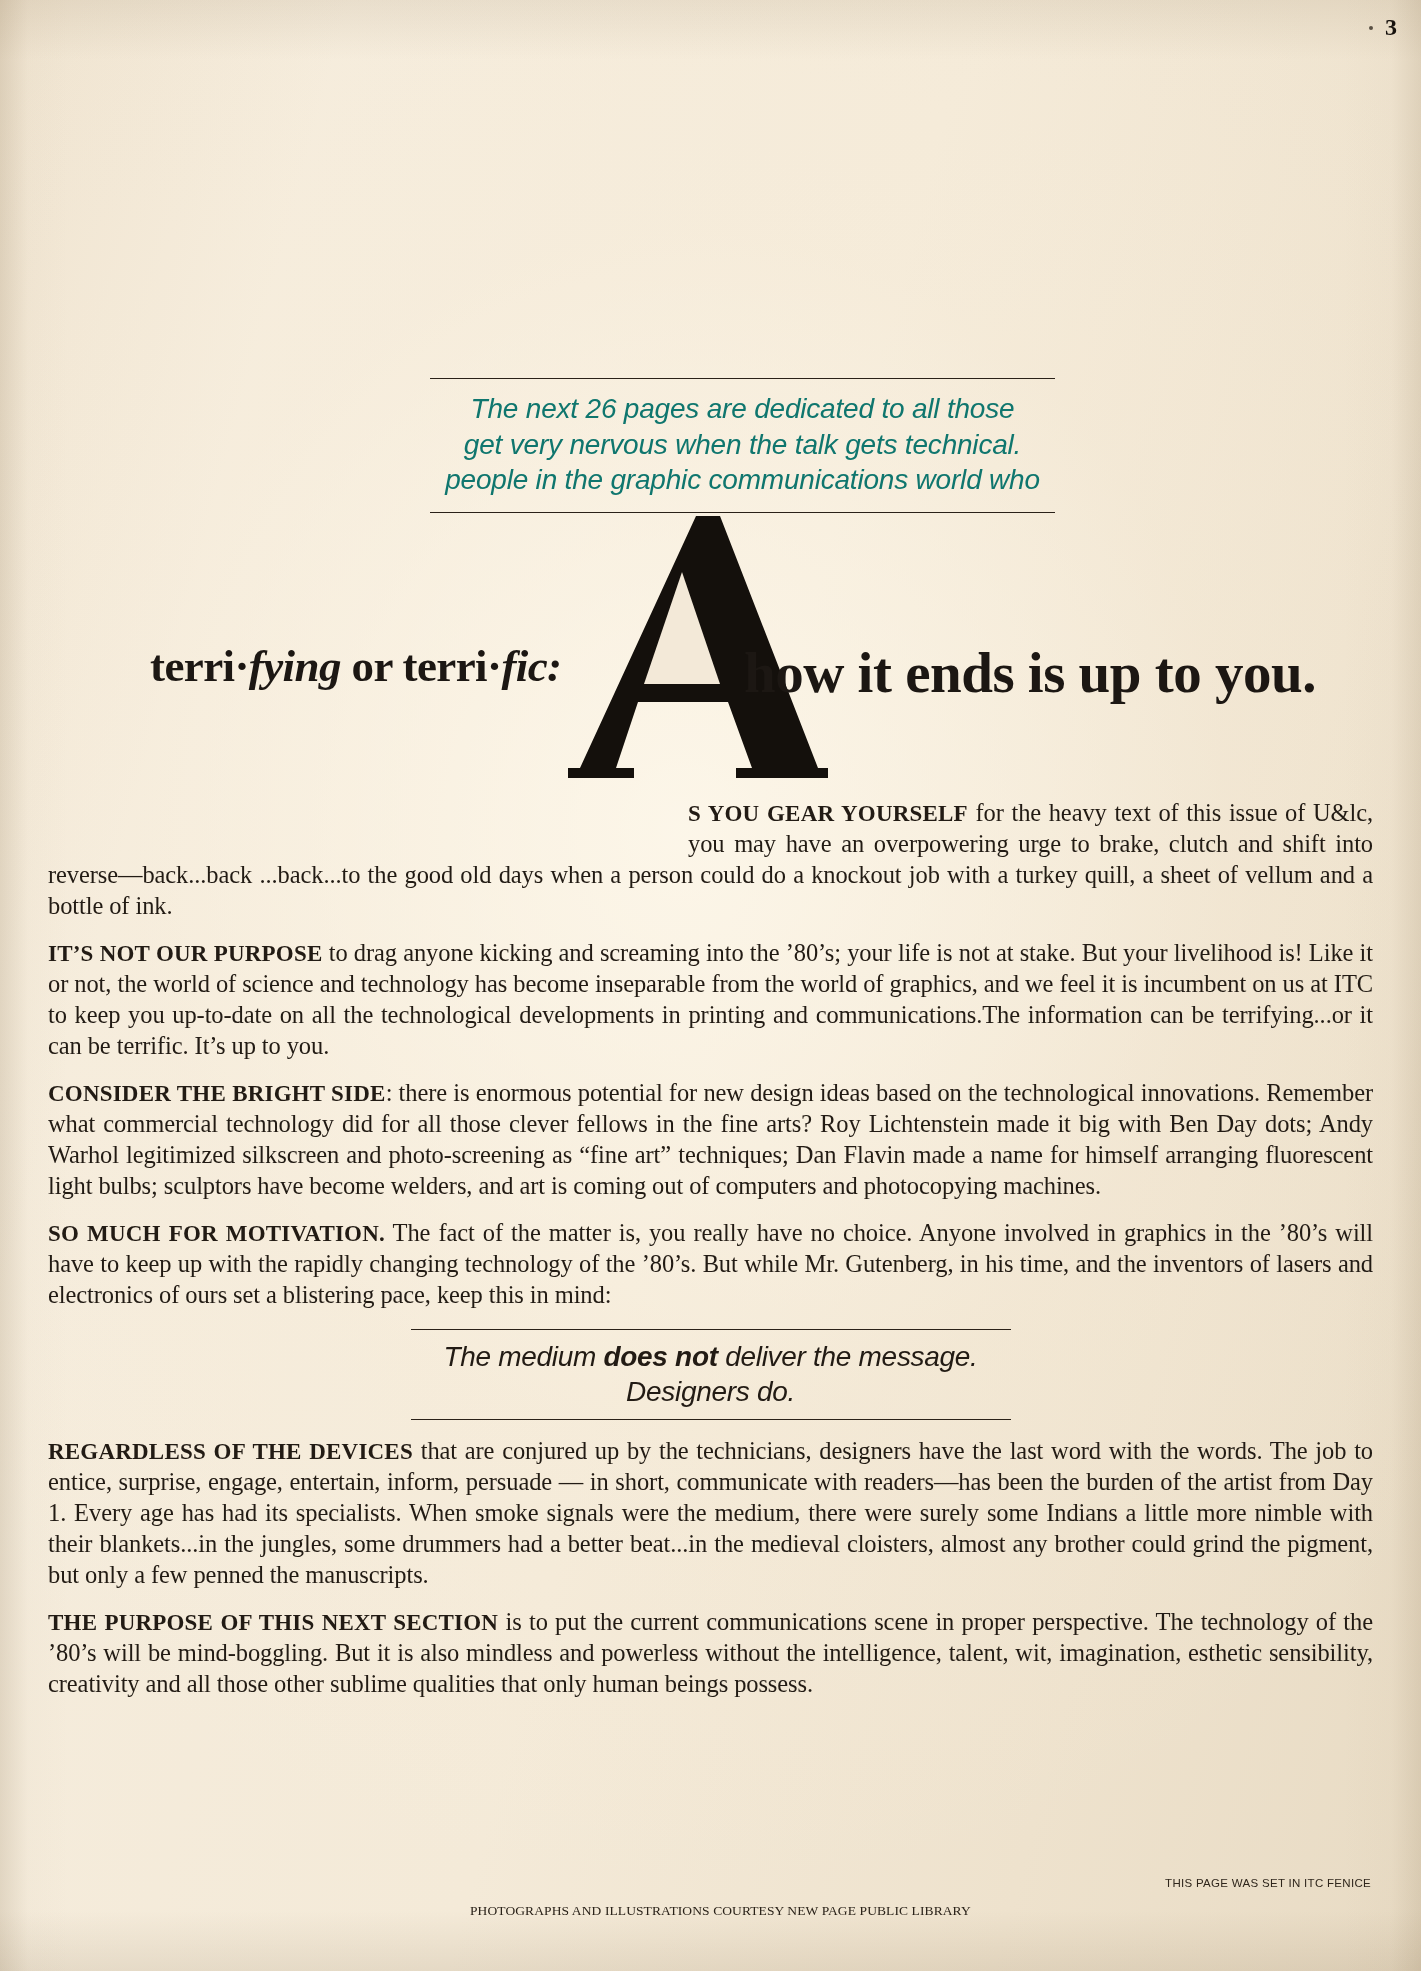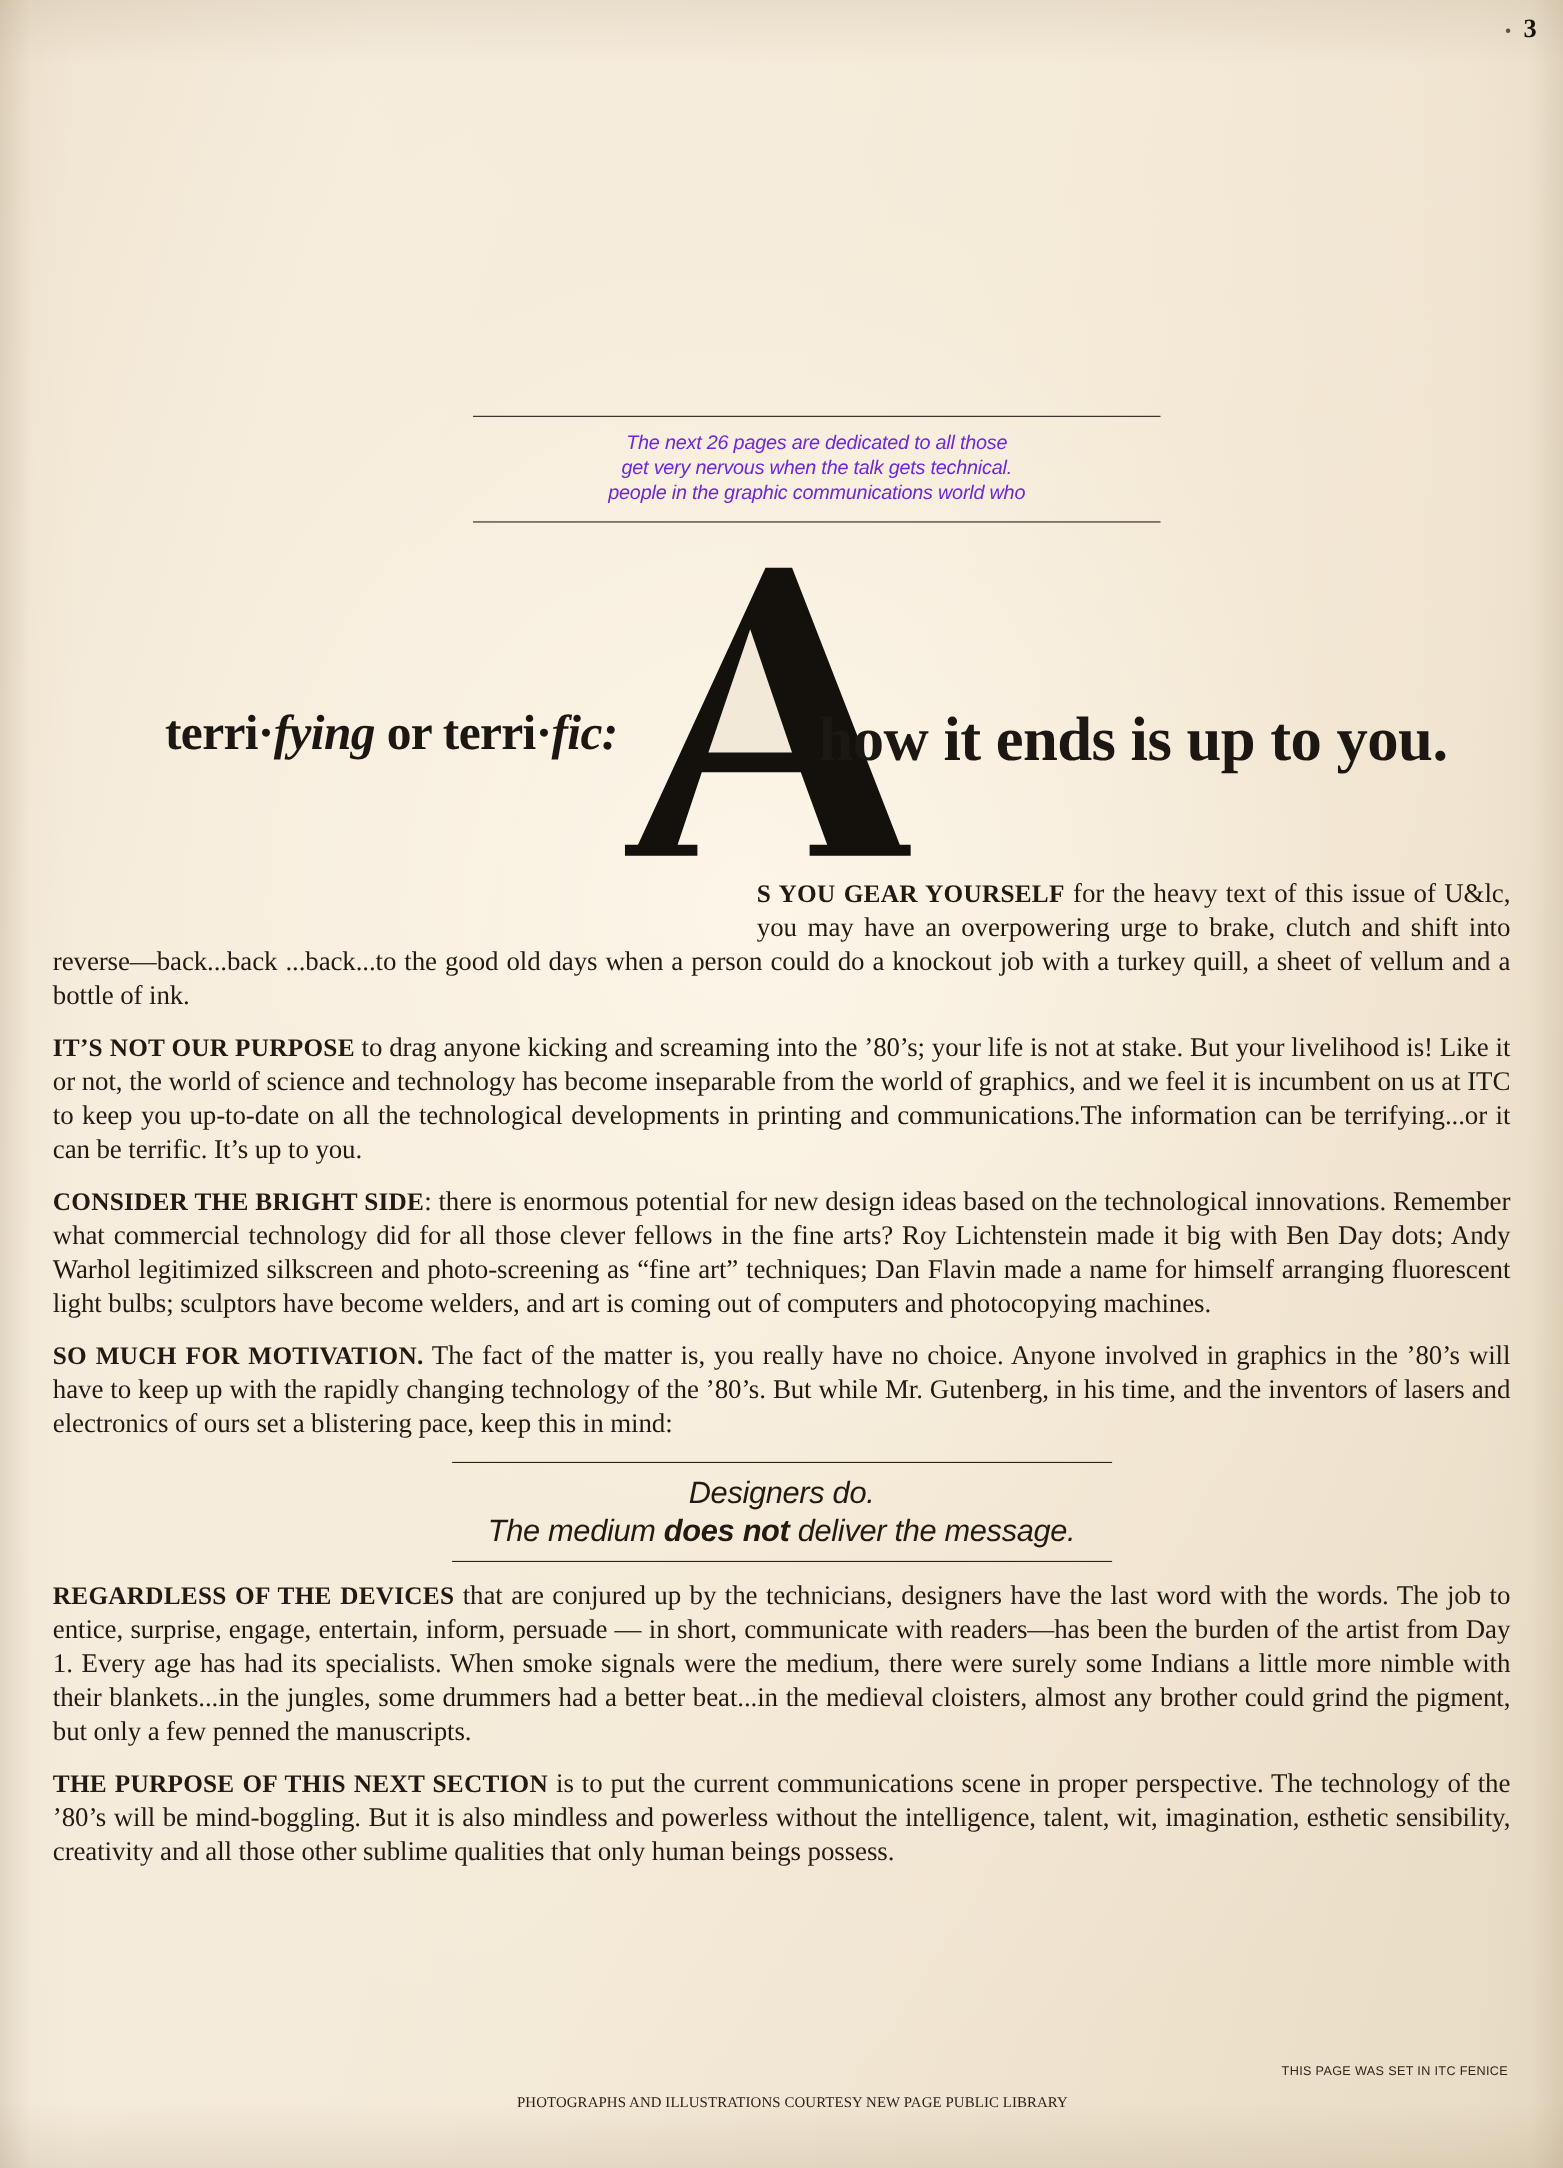--- a/index.html
+++ b/index.html
@@ -67,25 +67,25 @@
     top: 378px;
     width: 625px;
     text-align: center;
     border-top: 1.5px solid #2a2118;
     border-bottom: 1.5px solid #2a2118;
     padding: 12px 0 14px 0;
   }
   .deck p {
     margin: 0;
     font-style: italic;
-    font-size: 18px;
+    font-size: 28px;
     line-height: 1.27;
     font-family: "Liberation Sans", sans-serif;
     letter-spacing: -0.2px;
-    color: #6d28d9;
+    color: #0f766e;
   }
 
   
   .headline-row {
     position: absolute;
     left: 0;
     right: 0;
     top: 640px;
     height: 100px;
   }
@@ -226,22 +226,22 @@
 
     <p class="lead"><span class="lead-spacer"></span><span class="sc">S YOU GEAR YOURSELF</span><span> for the heavy text of this issue of U&amp;lc, you may have an overpowering urge to brake, clutch and shift into reverse—back...back ...back...to the good old days when a person could do a knockout job with a turkey quill, a sheet of vellum and a bottle of ink.</span></p>
 
     <p><span class="sc">IT’S NOT OUR PURPOSE</span><span> to drag anyone kicking and screaming into the ’80’s; your life is not at stake. But your livelihood is! Like it or not, the world of science and technology has become inseparable from the world of graphics, and we feel it is incumbent on us at ITC to keep you up-to-date on all the technological developments in printing and communications.The information can be terrifying...or it can be terrific. It’s up to you.</span></p>
 
     <p><span class="sc">CONSIDER THE BRIGHT SIDE</span><span>: there is enormous potential for new design ideas based on the technological innovations. Remember what commercial technology did for all those clever fellows in the fine arts? Roy Lichtenstein made it big with Ben Day dots; Andy Warhol legitimized silkscreen and photo-screening as “fine art” techniques; Dan Flavin made a name for himself arranging fluorescent light bulbs; sculptors have become welders, and art is coming out of computers and photocopying machines.</span></p>
 
     <p><span class="sc">SO MUCH FOR MOTIVATION.</span><span> The fact of the matter is, you really have no choice. Anyone involved in graphics in the ’80’s will have to keep up with the rapidly changing technology of the ’80’s. But while Mr. Gutenberg, in his time, and the inventors of lasers and electronics of ours set a blistering pace, keep this in mind:</span></p>
 
     <div class="pullquote">
+      <p><span>The medium </span><b>does not</b><span> deliver the message.</span></p>
       <p>Designers do.</p>
-      <p><span>The medium </span><b>does not</b><span> deliver the message.</span></p>
     </div>
 
     <p><span class="sc">REGARDLESS OF THE DEVICES</span><span> that are conjured up by the technicians, designers have the last word with the words. The job to entice, surprise, engage, entertain, inform, persuade — in short, communicate with readers—has been the burden of the artist from Day 1. Every age has had its specialists. When smoke signals were the medium, there were surely some Indians a little more nimble with their blankets...in the jungles, some drummers had a better beat...in the medieval cloisters, almost any brother could grind the pigment, but only a few penned the manuscripts.</span></p>
 
     <p><span class="sc">THE PURPOSE OF THIS NEXT SECTION</span><span> is to put the current communications scene in proper perspective. The technology of the ’80’s will be mind-boggling. But it is also mindless and powerless without the intelligence, talent, wit, imagination, esthetic sensibility, creativity and all those other sublime qualities that only human beings possess.</span></p>
 
   </div>
 
   <div class="setnote">THIS PAGE WAS SET IN ITC FENICE</div>
   <div class="credit">PHOTOGRAPHS AND ILLUSTRATIONS COURTESY NEW PAGE PUBLIC LIBRARY</div>

